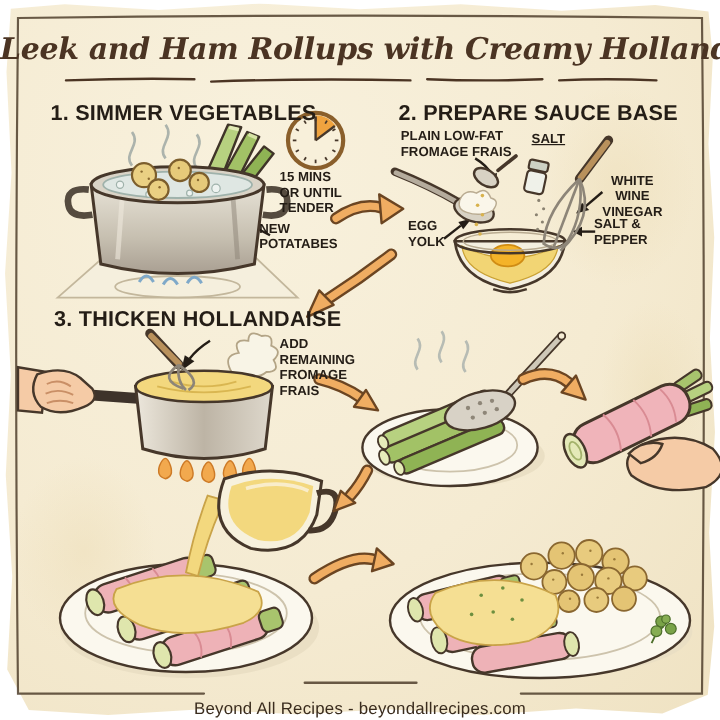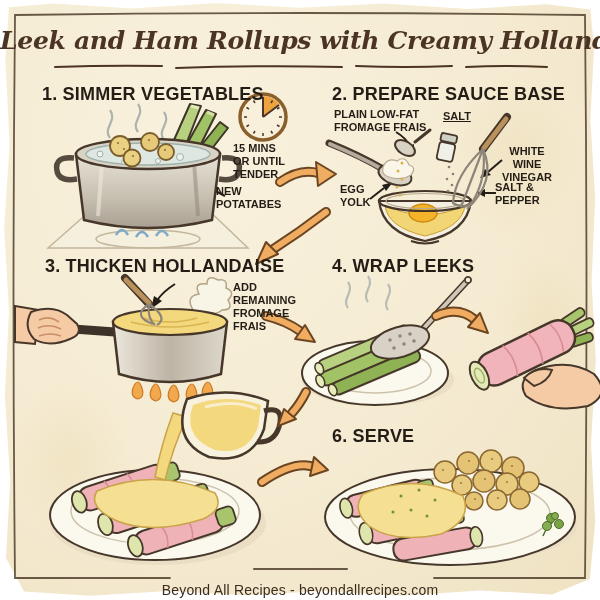--- a/index.html
+++ b/index.html
@@ -39,22 +39,20 @@
   </svg>
 
   <div class="title">Leek and Ham Rollups with Creamy Hollandaise</div>
   <svg width="600" height="12" viewBox="0 0 600 12" style="left:0;top:60px;">
     <path d="M 55,7 Q 110,5 162,6 M 176,8 Q 260,5 342,7 M 356,6 Q 405,8 452,6 M 466,7 Q 505,5 547,7" fill="none" stroke="#4b3423" stroke-width="2" stroke-linecap="round"></path>
   </svg>
 
   <div class="heading" style="left:42px;top:84px;">1. SIMMER VEGETABLES</div>
   <div class="heading" style="left:332px;top:84px;">2. PREPARE SAUCE BASE</div>
   <div class="heading" style="left:45px;top:256px;">3. THICKEN HOLLANDAISE</div>
-  <div class="heading" style="left:332px;top:256px;">4. WRAP LEEKS</div>
-  <div class="heading" style="left:332px;top:426px;">6. SERVE</div>
 
   <svg width="54" height="54" viewBox="0 0 54 54" style="left:236px;top:90px;">
     <circle cx="27" cy="27" r="23" fill="#f8f0da" stroke="#8a5f2b" stroke-width="3.5"></circle>
     <path d="M 27,27 L 27,6 A 21,21 0 0 1 44,15 Z" fill="#efa33f"></path>
     <line x1="27" y1="27" x2="27" y2="7" stroke="#46372a" stroke-width="2"></line>
     <line x1="27" y1="27" x2="43" y2="15" stroke="#46372a" stroke-width="2"></line>
     <g stroke="#46372a" stroke-width="1.5">
       <line x1="27" y1="8" x2="27" y2="11"></line>
         <line x1="36.5" y1="10.5" x2="35" y2="13"></line>
       <line x1="43.5" y1="17.5" x2="41" y2="19"></line>

